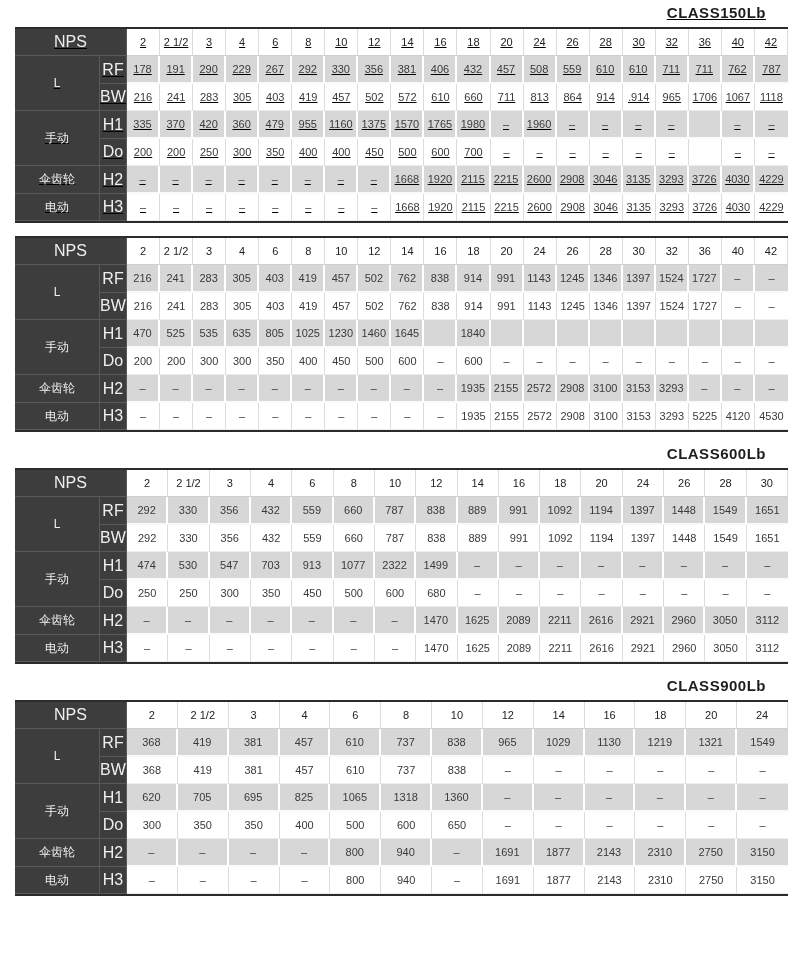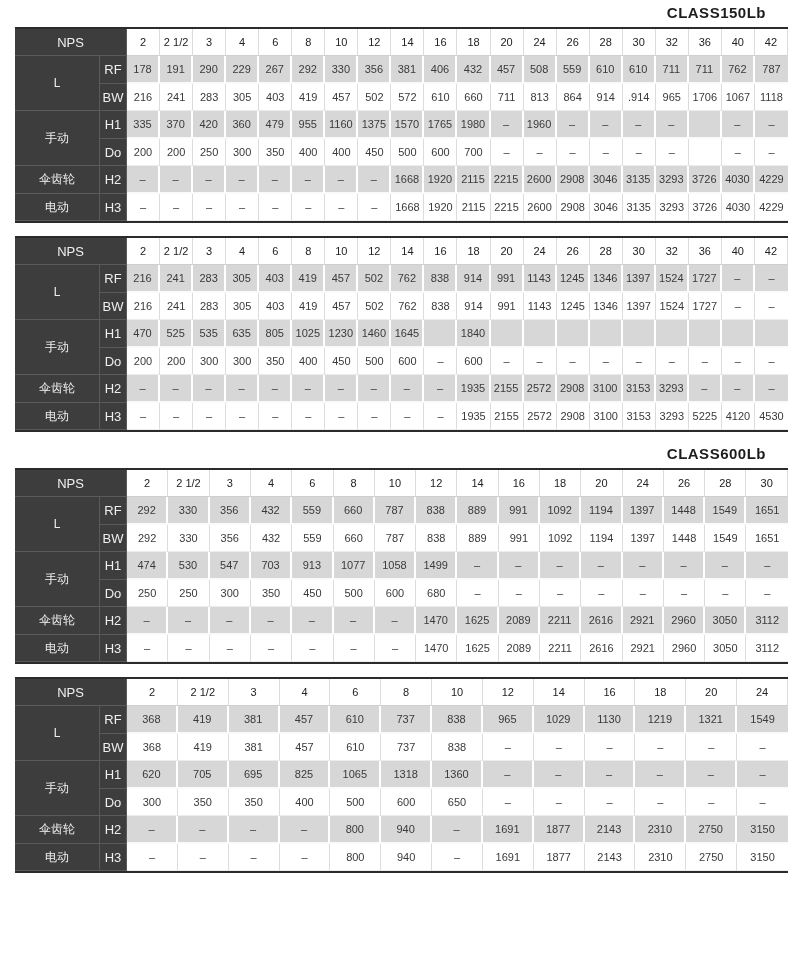--- a/index.html
+++ b/index.html
@@ -4,21 +4,21 @@
 <style>
   html,body{margin:0;padding:0;}
   body{
     width:790px;height:954px;overflow:hidden;
     background:#ffffff;
     font-family:"Liberation Sans","DejaVu Sans",sans-serif;
     -webkit-font-smoothing:antialiased;
   }
   .page{padding:4px 2px 0 15px;}
   .section{margin-top:13px;}
-  .section:first-child{margin-top:0;}
+  .section:first-child{margin-top:0;text-decoration:underline;}
   .tbl-title{
     width:773px;
     text-align:right;
     padding-right:22px;
     box-sizing:border-box;
     font-size:15px;font-weight:bold;color:#1d1d1d;
     letter-spacing:.5px;
     height:17px;line-height:17px;
     margin-bottom:6px;
   }
@@ -34,21 +34,21 @@
     font-weight:normal;
     overflow:hidden;white-space:nowrap;
     text-align:center;vertical-align:middle;
     height:26px;
   }
   
   .dark{
     background:#3d3d3d;color:#efefef;
     border-right:1px solid #5a5a5a;
     border-bottom:1px solid #5a5a5a;
-    font-size:13px;
+    font-size:16px;
   }
   .dark.cjk{font-size:12px;}
   
   .colhead{
     background:#ffffff;color:#222;
     font-size:11px;
     border-right:1px solid #dcdcdc;
     border-bottom:1px solid #cfcfcf;
   }
   
@@ -550,21 +550,21 @@
           </tr>
           <tr class="row-gray">
             <td class="dark cjk" rowspan="2">手动</td>
             <td class="dark">H1</td>
             <td class="val">474</td>
             <td class="val">530</td>
             <td class="val">547</td>
             <td class="val">703</td>
             <td class="val">913</td>
             <td class="val">1077</td>
-            <td class="val">1058</td>
+            <td class="val">2322</td>
             <td class="val">1499</td>
             <td class="val">–</td>
             <td class="val">–</td>
             <td class="val">–</td>
             <td class="val">–</td>
             <td class="val">–</td>
             <td class="val">–</td>
             <td class="val">–</td>
             <td class="val">–</td>
           </tr>
@@ -624,20 +624,21 @@
             <td class="val">2616</td>
             <td class="val">2921</td>
             <td class="val">2960</td>
             <td class="val">3050</td>
             <td class="val">3112</td>
           </tr>
         </tbody>
       </table>
     </div>
     <div class="section">
+      <div class="tbl-title">CLASS900Lb</div>
       <table class="spec">
         <colgroup>
           <col style="width: 85px;">
           <col style="width: 27px;">
           <col>
           <col>
           <col>
           <col>
           <col>
           <col>

